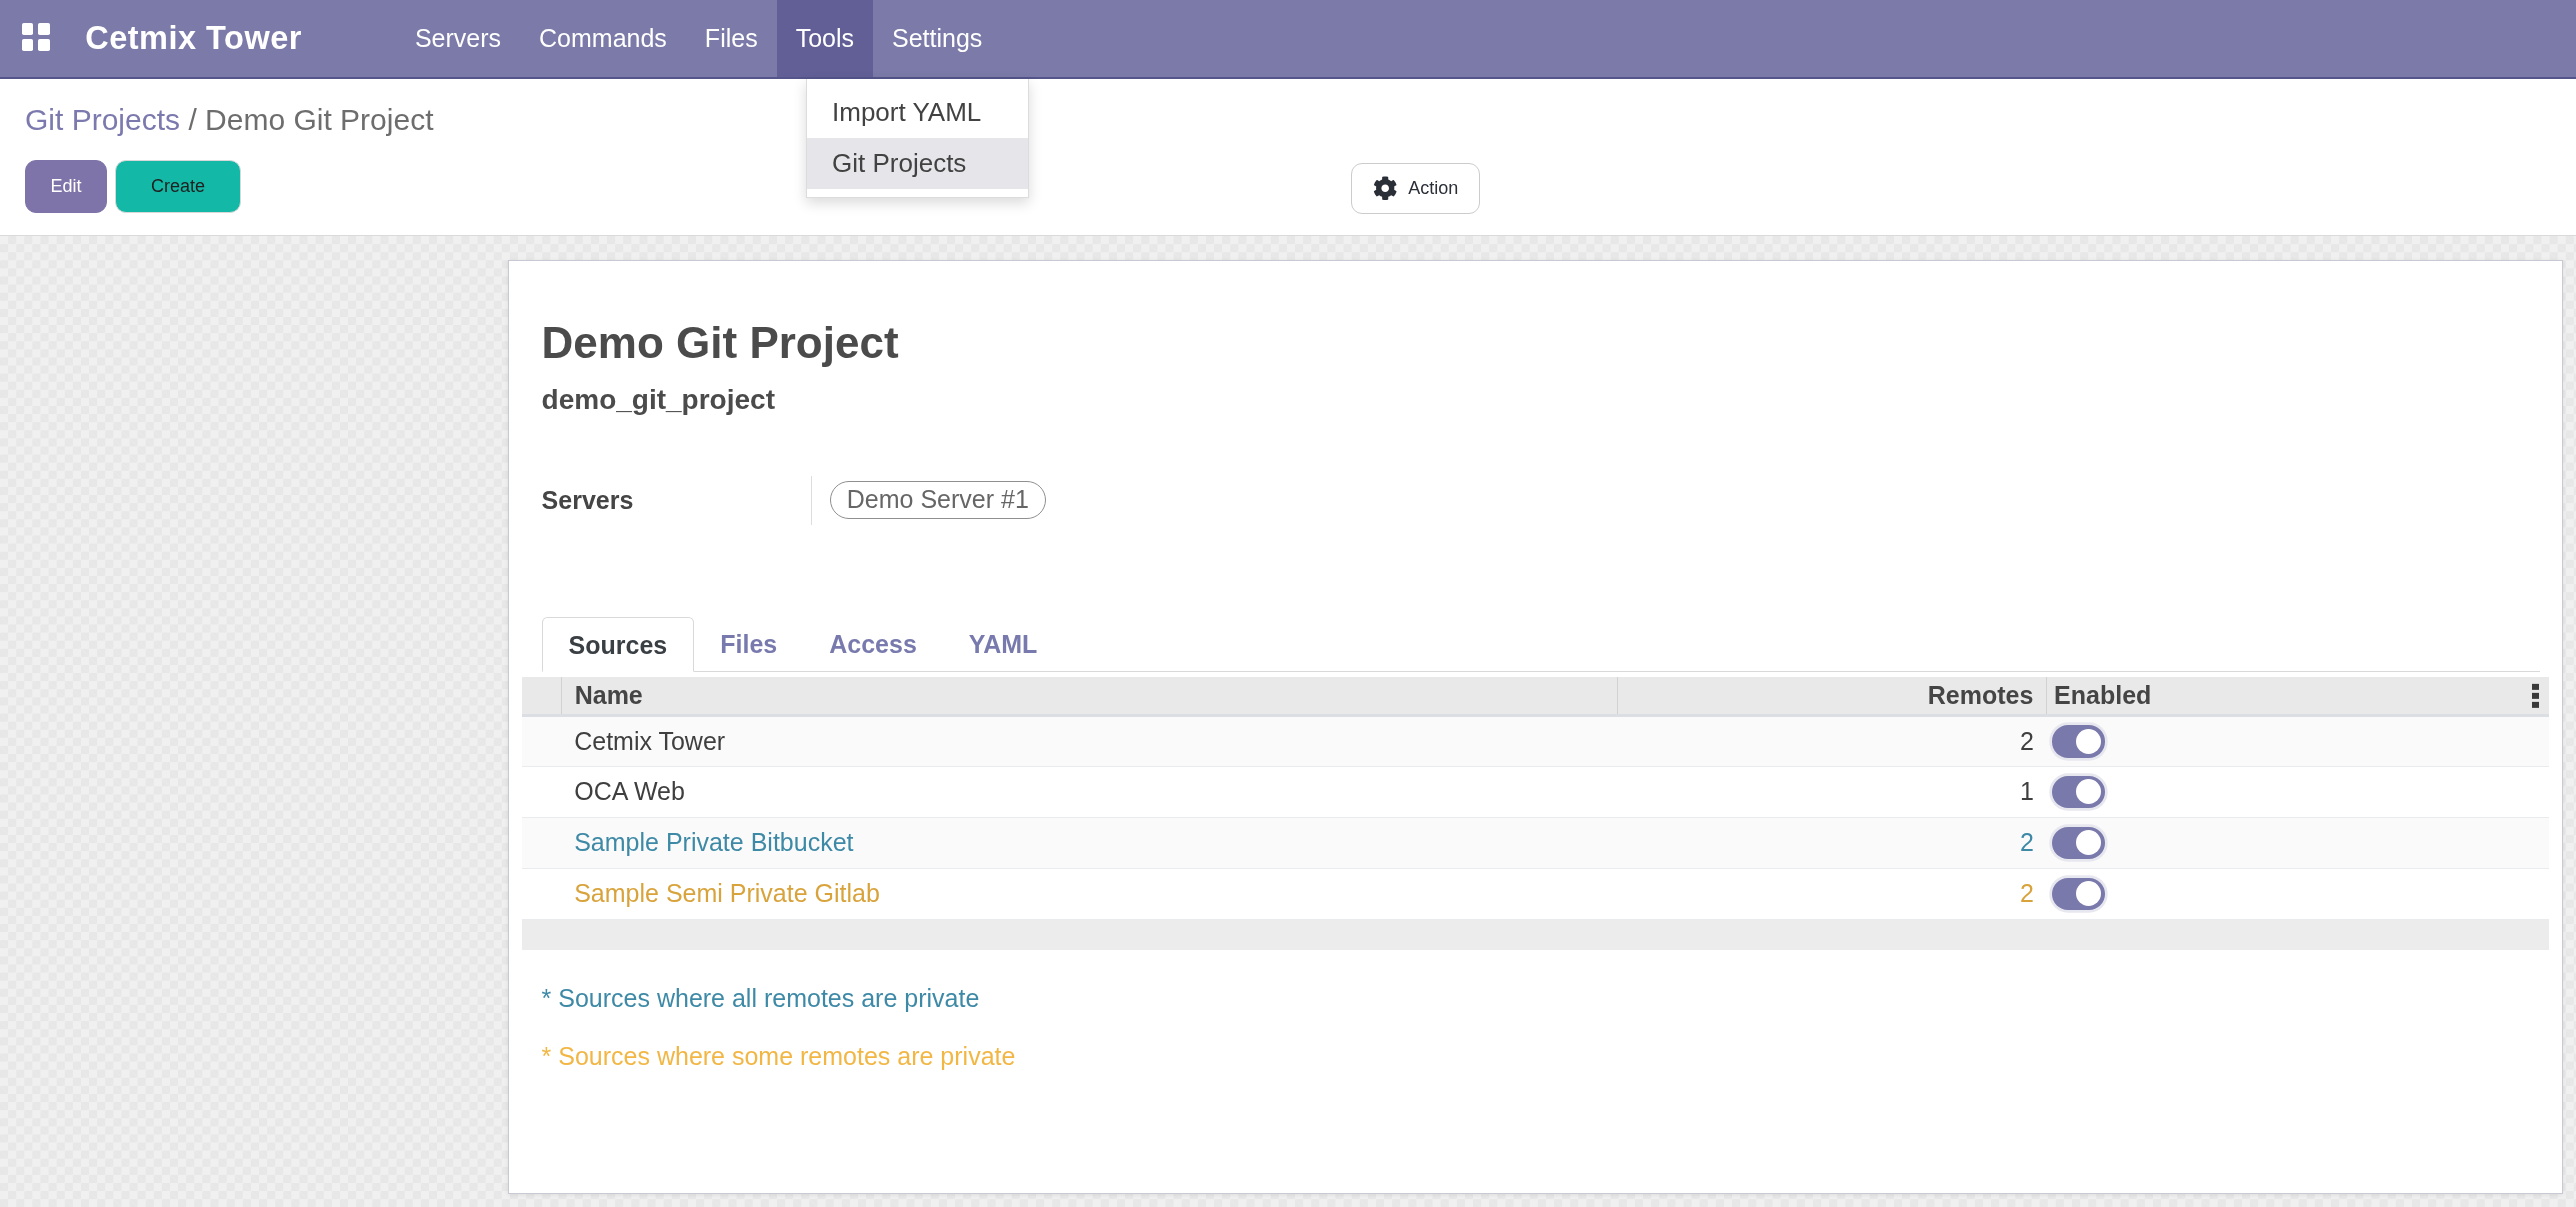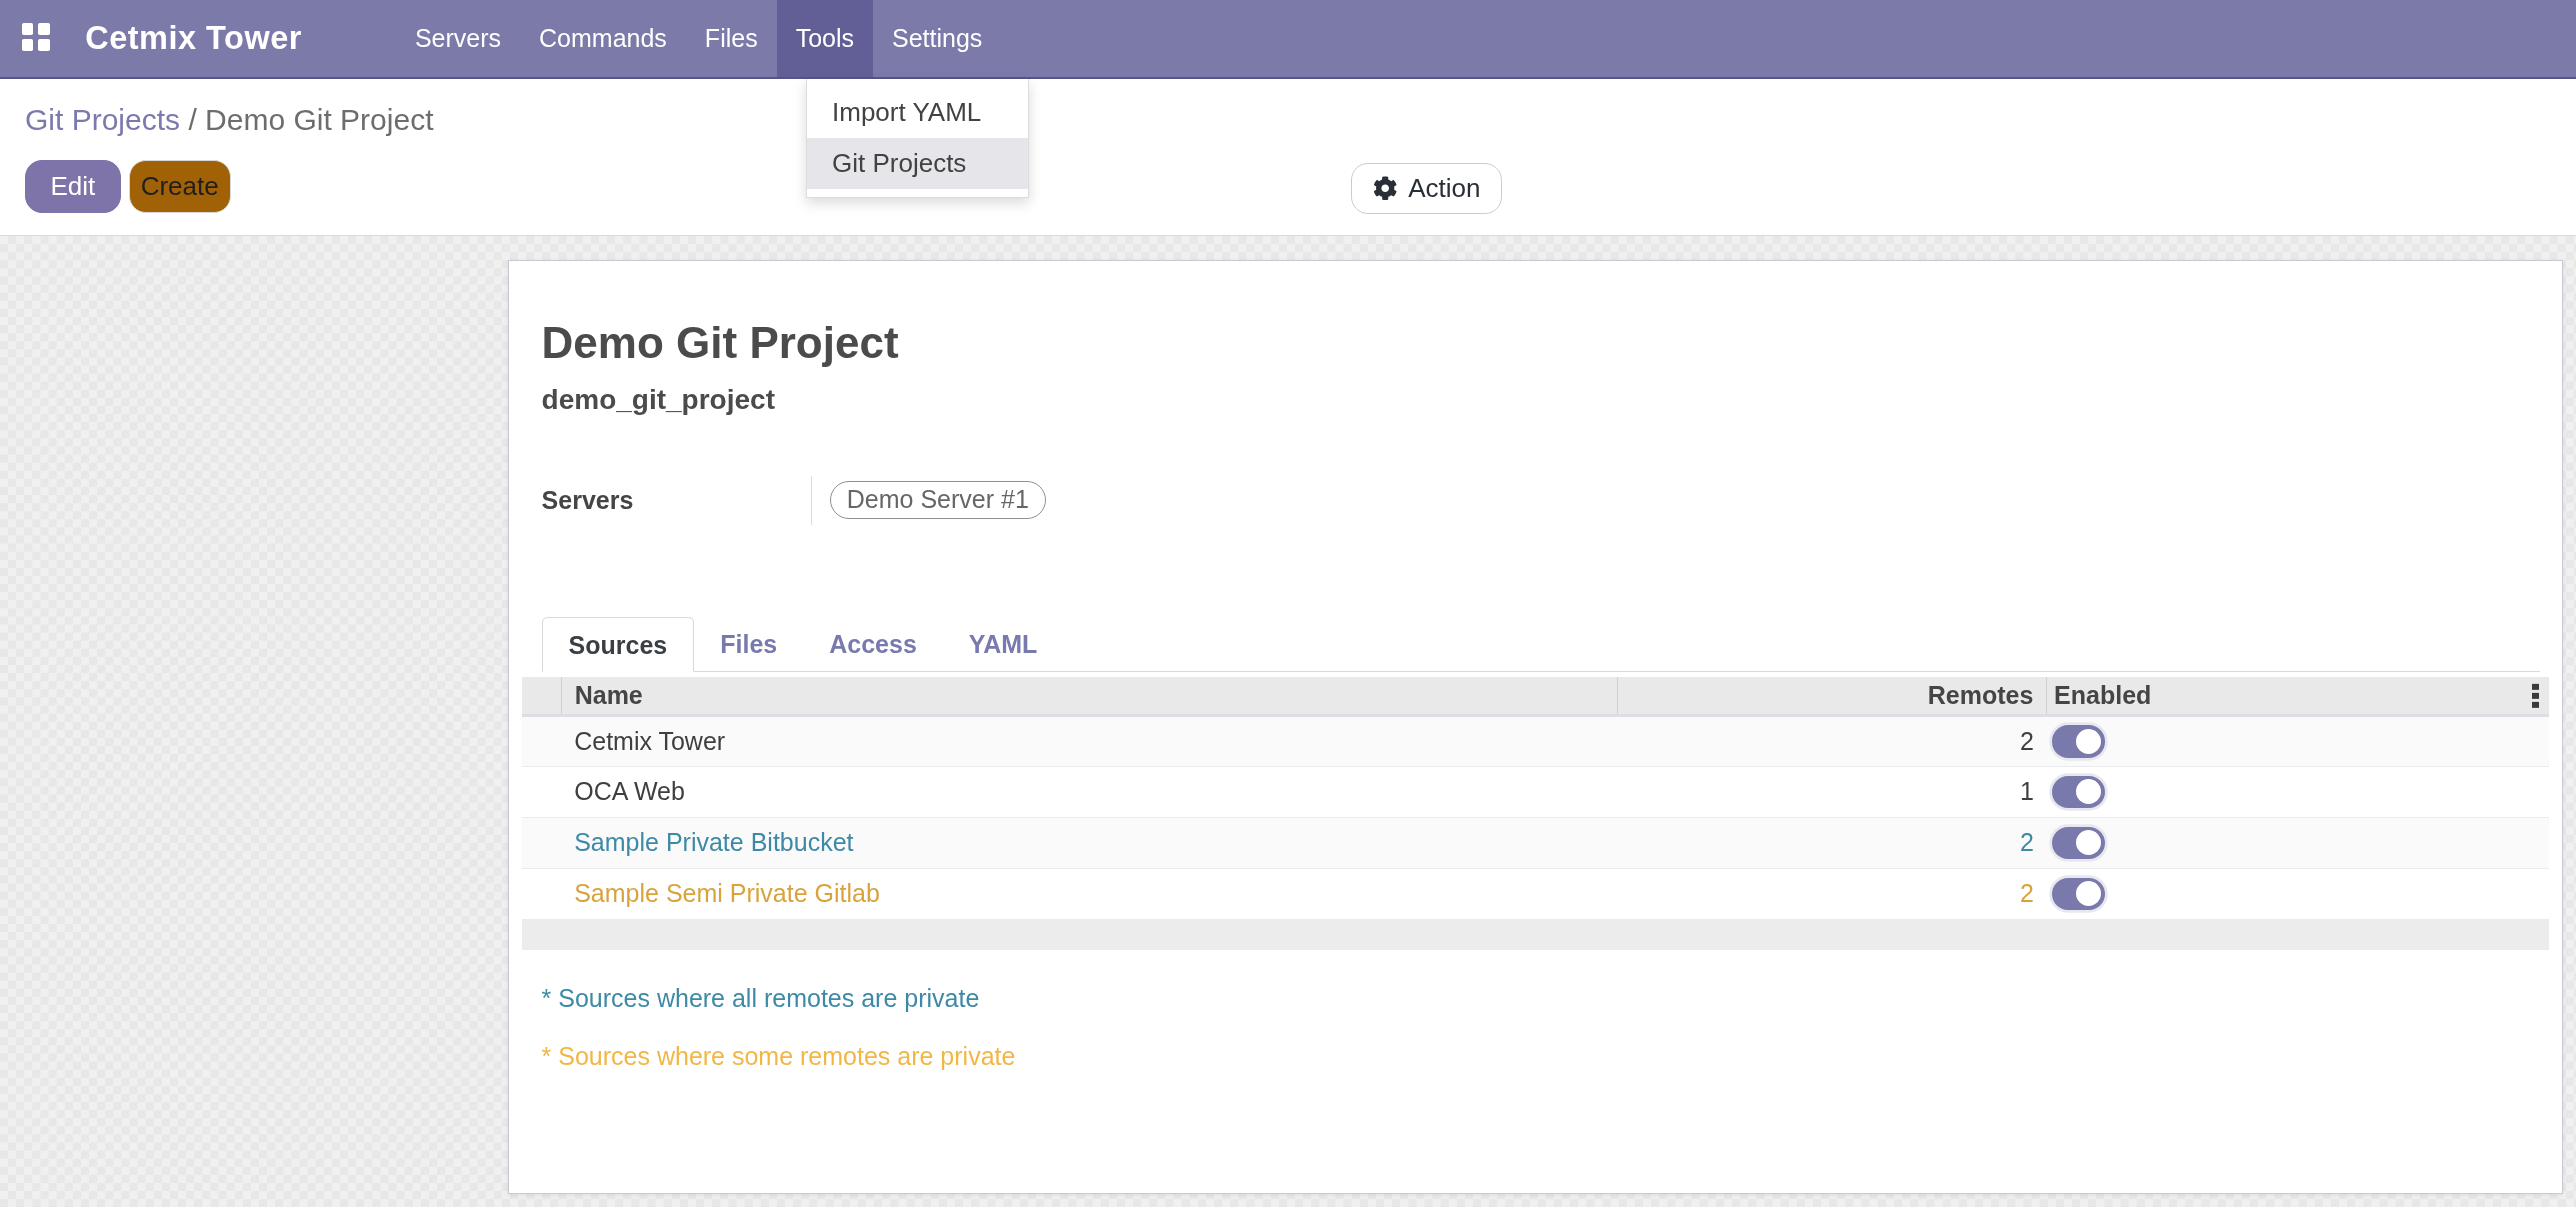--- a/index.html
+++ b/index.html
@@ -27,24 +27,24 @@
     color:#424242; cursor:pointer; white-space:nowrap; }
   .dropdown-item.hovered { background:#e6e5e9; }
 
   
   .control-panel { height:157px; background:#fff; border-bottom:0.9px solid #dadada;
     padding:0 25px; position:relative; }
   .breadcrumb { padding-top:23.5px; font-size:30px; }
   .bc-link { color:#7b79ad; cursor:pointer; }
   .bc-sep, .bc-current { color:#6d6d6d; }
   .btn-row { margin-top:23.5px; display:flex; align-items:center; }
-  .btn { height:53px; font-size:26px; border-radius:17px; display:inline-flex;
+  .btn { height:53px; font-size:18px; border-radius:11px; display:inline-flex;
     align-items:center; justify-content:center; cursor:pointer; }
   .btn-primary { background:#7f74a9; color:#fff; border:0.9px solid #7f74a9; padding:0 24.4px; }
-  .btn-default { background:#a16207; color:#1f1f1f; border:0.9px solid #d8d8d8; padding:0 11px; margin-left:8.1px; }
+  .btn-default { background:#14b8a6; color:#1f1f1f; border:0.9px solid #d8d8d8; padding:0 35px; margin-left:8.1px; }
   .btn-action { position:absolute; left:1351px; top:84px; height:51px; gap:10.8px;
     background:#fff; color:#2a2e37; border:0.9px solid #cccccc; padding:17px 21px; }
   .gear-svg { width:24.4px; height:24.4px; fill:#2a2e37; }
 
   
   .content { height:971px; position:relative;
     background-color:#f0f0f0;
     background-image:
       linear-gradient(45deg,#e7e7e7 25%,transparent 25%,transparent 75%,#e7e7e7 75%),
       linear-gradient(45deg,#e7e7e7 25%,transparent 25%,transparent 75%,#e7e7e7 75%);

